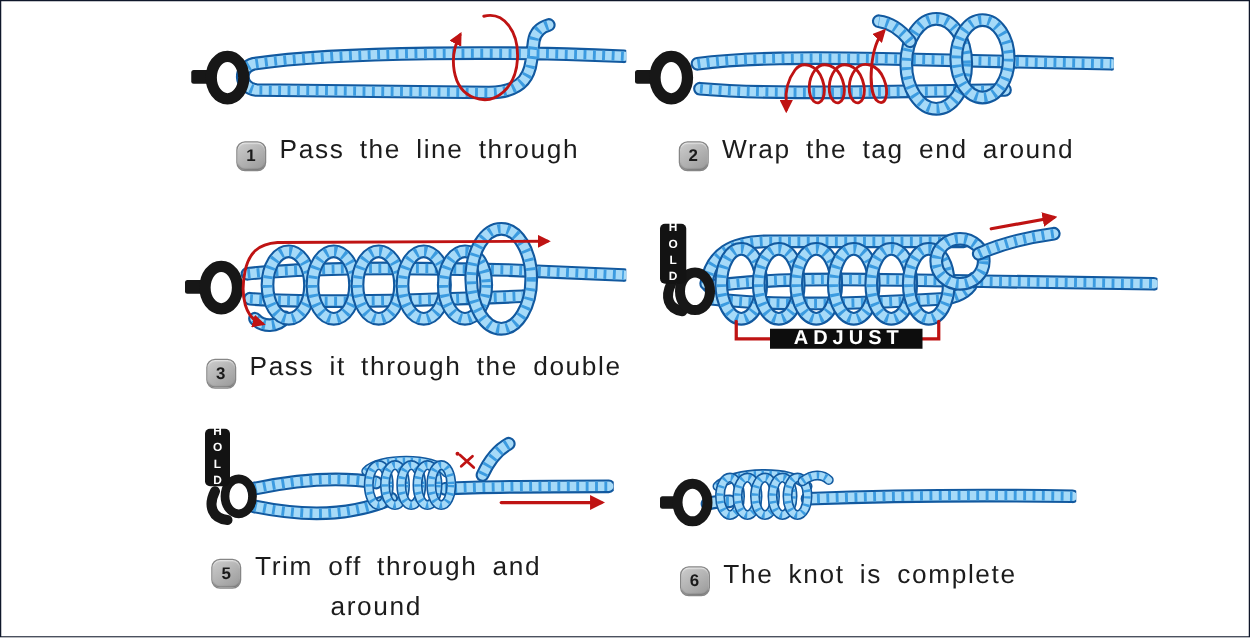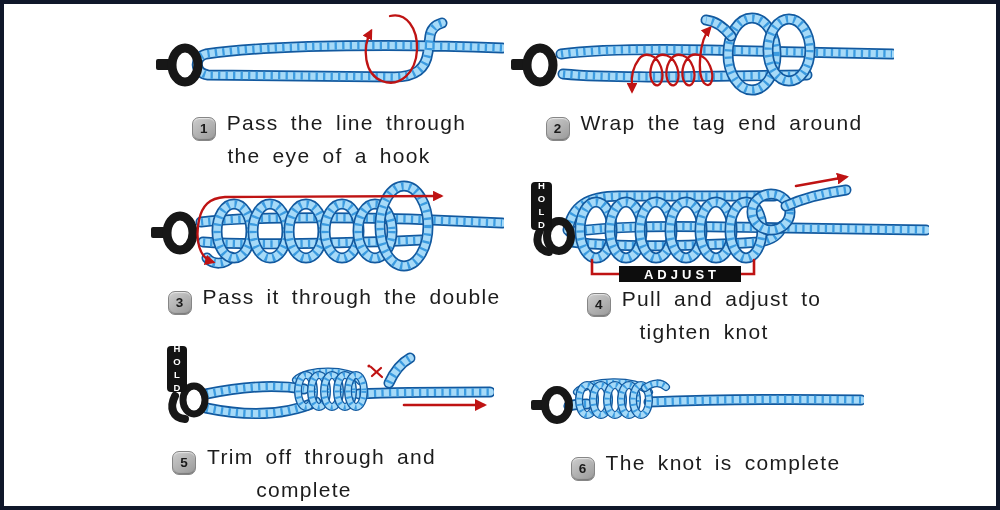--- a/index.html
+++ b/index.html
@@ -1,16 +1,16 @@
 <!DOCTYPE html>
 <html><head>
 <meta charset="utf-8">
 <style>
   html,body{margin:0;padding:0;background:#e8e8e8;font-family:"Liberation Sans",sans-serif;}
-  .frame{position:relative;width:1000px;height:510px;background:#ffffff;border:4px solid #0f172a;box-sizing:border-box;overflow:hidden;}
+  .frame{position:relative;width:1000px;height:510px;background:#ffffff;border:1px solid #0f172a;box-sizing:border-box;overflow:hidden;}
   .cell{position:absolute;}
   .cell svg{display:block;}
 
   
   .rope-outline{fill:none;stroke:#12599f;stroke-width:11;stroke-linecap:round;stroke-linejoin:round;}
   .rope-fill{fill:none;stroke:#a6daf8;stroke-width:7.6;stroke-linecap:round;stroke-linejoin:round;}
   .rope-seg{fill:none;stroke:#3b9be0;stroke-width:7.6;stroke-dasharray:2.3 5.2;stroke-linecap:butt;}
   
   .ropes-outline{fill:none;stroke:#12599f;stroke-width:8;stroke-linecap:round;stroke-linejoin:round;}
   .ropes-fill{fill:none;stroke:#a6daf8;stroke-width:5.4;stroke-linecap:round;stroke-linejoin:round;}
@@ -22,21 +22,21 @@
 
   .caption{position:absolute;text-align:center;color:#1c1c1c;font-size:21px;letter-spacing:1.3px;word-spacing:5px;line-height:30px;}
   .badge{display:inline-flex;align-items:center;justify-content:center;width:22px;height:22px;border-radius:7px;
          background:linear-gradient(145deg,#cdcdcd,#999999);border:1px solid #868686;
          box-shadow:inset 0 1px 1px rgba(255,255,255,.6), inset 0 -1px 1px rgba(0,0,0,.25);
          font-size:13.5px;font-weight:bold;color:#1a1a1a;letter-spacing:0;margin-right:11px;vertical-align:-3px;}
   .vlabel{position:absolute;display:flex;align-items:center;justify-content:center;
           writing-mode:vertical-rl;text-orientation:upright;background:#131313;color:#ffffff;
           font-size:9.5px;font-weight:bold;letter-spacing:2px;border-radius:4px;}
   .hlabel{position:absolute;display:flex;align-items:center;justify-content:center;background:#0d0d0d;color:#ffffff;
-          font-size:13px;font-weight:bold;letter-spacing:4px;text-indent:4px;}
+          font-size:16px;font-weight:bold;letter-spacing:4px;text-indent:4px;}
 </style>
 </head>
 <body>
 
 <div class="frame">
 
   <div class="cell" style="left:150px;top:4px;">
     <svg width="350" height="100" viewBox="0 0 350 100">
       <defs>
         <marker id="ar1" viewBox="0 0 10 10" refX="7.5" refY="5" markerWidth="4.6" markerHeight="4.6" orient="auto-start-reverse">
@@ -51,21 +51,20 @@
       </g>
       <g>
         <rect x="2" y="51" width="15" height="11" rx="2" fill="#171717"></rect>
         <ellipse class="eye-ring" cx="31" cy="57" rx="13" ry="17" stroke-width="9"></ellipse>
       </g>
       <path class="red-line" d="M236 8 C252 4 264 20 263 42 C262 64 246 80 228 73 C210 66 208 40 217 23" marker-end="url(#ar1)"></path>
     </svg>
   </div>
   <div class="caption" style="left:140px;top:104px;width:370px;">
     <div><span class="badge">1</span><span>Pass the line through</span></div>
-    <div>the eye of a hook</div>
   </div>
 
   <div class="cell" style="left:505px;top:4px;">
     <svg width="385" height="100" viewBox="0 0 385 100">
       <defs>
         <marker id="ar2" viewBox="0 0 10 10" refX="7.5" refY="5" markerWidth="4.6" markerHeight="4.6" orient="auto-start-reverse">
             <path d="M0 0 L10 5 L0 10 Z" fill="#bf1313"></path>
           </marker>
         <path id="p2top" d="M52 46 C90 41 140 41 200 42 L335 45 L383 46"></path>
         <path id="p2bot" d="M54 66 C100 70 160 69 225 68 L298 67"></path>
@@ -213,24 +212,20 @@
       <g>
         <path d="M16 58 C11 68 13 78 25 80" fill="none" stroke="#171717" stroke-width="8" stroke-linecap="round"></path>
         <ellipse class="eye-ring" cx="35" cy="64" rx="12" ry="15" stroke-width="8"></ellipse>
       </g>
       <path class="red-arrow" d="M272 14 L322 5" marker-end="url(#ar4)"></path>
       <path class="red-arrow" d="M68 88 L68 102 L230 102 L230 88" fill="none"></path>
     </svg>
     <div class="vlabel" style="left:7px;top:10px;width:21px;height:48px;">HOLD</div>
     <div class="hlabel" style="left:95px;top:94px;width:122px;height:16px;">ADJUST</div>
   </div>
-  <div class="caption" style="left:510px;top:280px;width:380px;">
-    <div><span class="badge">4</span><span>Pull and adjust to</span></div>
-    <div>tighten knot</div>
-  </div>
 
   <div class="cell" style="left:150px;top:338px;">
     <svg width="340" height="100" viewBox="0 0 340 100">
       <defs>
         <marker id="ar5" viewBox="0 0 10 10" refX="7.5" refY="5" markerWidth="4.6" markerHeight="4.6" orient="auto-start-reverse">
             <path d="M0 0 L10 5 L0 10 Z" fill="#bf1313"></path>
           </marker>
         <path id="p5top" d="M52 52 C95 43 125 43 150 47"></path>
         <path id="p5bot" d="M52 66 C100 76 135 72 162 60"></path>
         <path id="p5line" d="M205 52 C240 50 290 50 336 50"></path>
@@ -286,21 +281,21 @@
         <path d="M217 25 L228 35" fill="none"></path>
           <path d="M227 26 L218 34" fill="none"></path>
         <circle cx="215" cy="24" r="1.6" fill="#bf1313" stroke="none"></circle>
       </g>
       <path class="red-arrow" d="M250 63 L330 63" marker-end="url(#ar5)"></path>
     </svg>
     <div class="vlabel" style="left:13px;top:4px;width:20px;height:46px;">HOLD</div>
   </div>
   <div class="caption" style="left:120px;top:438px;width:360px;">
     <div><span class="badge">5</span><span>Trim off through and</span></div>
-    <div>complete</div>
+    <div>around</div>
   </div>
 
   <div class="cell" style="left:525px;top:358px;">
     <svg width="335" height="80" viewBox="0 0 335 80">
       <defs>
         <path id="p6conn" d="M40 44 C46 42 52 42 58 42"></path>
         <path id="p6line" d="M120 40 C200 37 270 37 332 38"></path>
         <path id="p6arc" d="M48 30 C60 18 108 16 120 30"></path>
         <ellipse id="e61" cx="58" cy="38" rx="8" ry="15"></ellipse>
         <ellipse id="e62" cx="72" cy="38" rx="8" ry="15"></ellipse>
@@ -339,18 +334,18 @@
         <use href="#p6tail" class="ropes-outline"></use>
           <use href="#p6tail" class="ropes-fill"></use>
           <use href="#p6tail" class="ropes-seg"></use>
       </g>
       <g>
         <rect x="2" y="38" width="14" height="10" rx="2" fill="#171717"></rect>
         <ellipse class="eye-ring" cx="28" cy="43" rx="12" ry="15" stroke-width="8"></ellipse>
       </g>
     </svg>
   </div>
-  <div class="caption" style="left:514px;top:444px;width:375px;">
+  <div class="caption" style="left:490px;top:444px;width:375px;">
     <div><span class="badge">6</span><span>The knot is complete</span></div>
     <div></div>
   </div>
 
 </div>
 
 </body></html>

